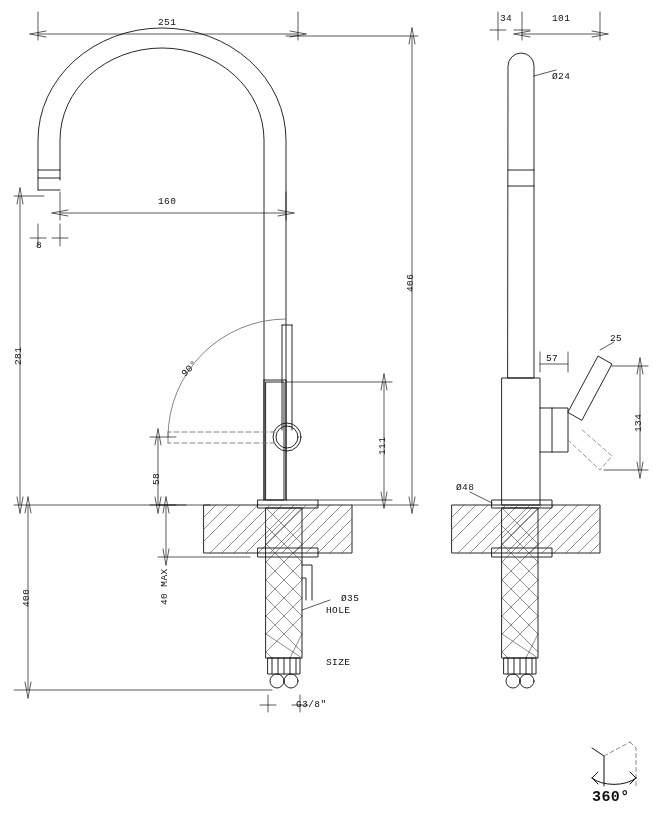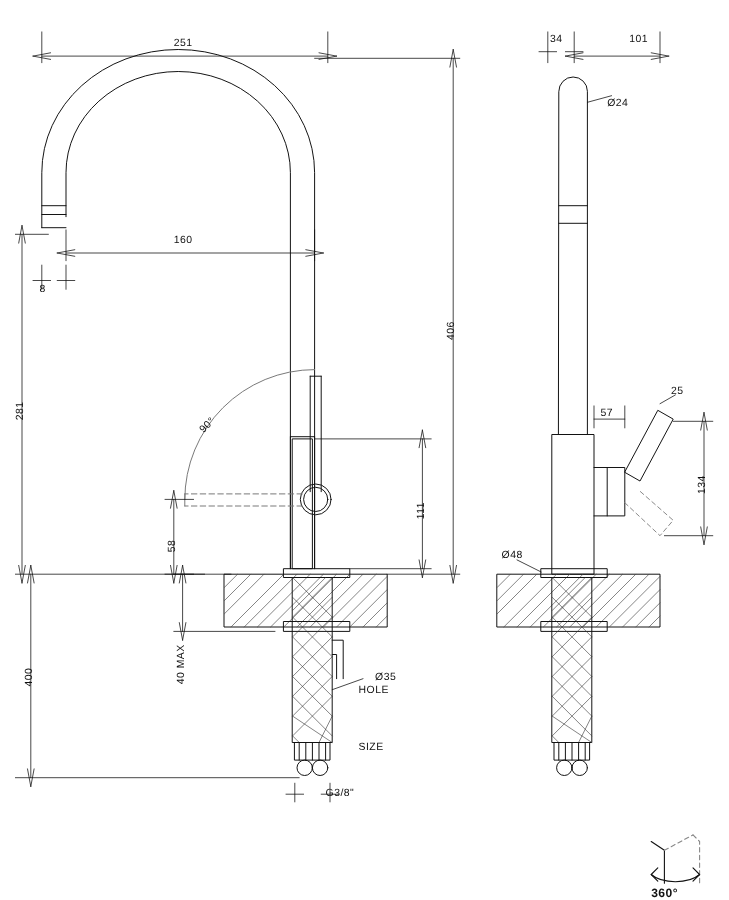--- a/index.html
+++ b/index.html
@@ -1,28 +1,28 @@
 <!DOCTYPE html>
 <html><head>
 <meta charset="utf-8">
 <style>
   html,body{margin:0;padding:0;}
   body{
     width:663px;height:818px;background:#ffffff;
     font-family:"Liberation Sans", sans-serif;
     color:#1a1a1a;overflow:hidden;position:relative;
   }
-  #sheet{position:absolute;left:0;top:17px;width:663px;height:624px;}
+  #sheet{position:absolute;left:0;top:0;width:663px;height:624px;font-family:Liberation Mono, monospace;}
   svg{position:absolute;left:0;top:0;}
   .lbl{
     position:absolute;font-size:9.5px;letter-spacing:.4px;
     color:#111;white-space:nowrap;line-height:1.05;
   }
   .lbl.rot{transform-origin:0 0;}
-  .lbl.big{font-size:11px;font-weight:bold;}
+  .lbl.big{font-size:15px;font-weight:bold;}
 </style>
 </head>
 <body>
 
 <div id="sheet">
 
 <svg width="663" height="818" viewBox="0 0 663 818">
   <g fill="none" stroke="#111111" stroke-width="0.9" stroke-linecap="round" stroke-linejoin="round">
 
     <path d="M38,190 L38,140 A124,112 0 0 1 286,140 L286,500"></path>
@@ -227,21 +227,21 @@
 <div class="lbl rot" style="left:152px;top:485px;transform:rotate(-90deg);">58</div>
 <div class="lbl rot" style="left:180px;top:372px;transform:rotate(-45deg);">90°</div>
 <div class="lbl rot" style="left:22px;top:607px;transform:rotate(-90deg);">400</div>
 <div class="lbl rot" style="left:160px;top:605px;transform:rotate(-90deg);">40 MAX</div>
 <div class="lbl" style="left:326px;top:594px;padding-left:15px;">Ø35</div>
 <div class="lbl" style="left:326px;top:606px;">HOLE</div>
 <div class="lbl" style="left:326px;top:618px;margin-top:40px;">SIZE</div>
 <div class="lbl" style="left:296px;top:700px;">G3/8"</div>
 
 <div class="lbl" style="left:500px;top:14px;">34</div>
-<div class="lbl" style="left:552px;top:14px;margin-left:20px;">101</div>
+<div class="lbl" style="left:552px;top:14px;">101</div>
 <div class="lbl" style="left:552px;top:72px;">Ø24</div>
 <div class="lbl" style="left:546px;top:354px;">57</div>
 <div class="lbl" style="left:610px;top:334px;">25</div>
 <div class="lbl rot" style="left:634px;top:432px;transform:rotate(-90deg);">134</div>
 <div class="lbl" style="left:456px;top:483px;">Ø48</div>
 
 <div class="lbl big" style="left:592px;top:790px;">360°</div>
 
 </div>
 

